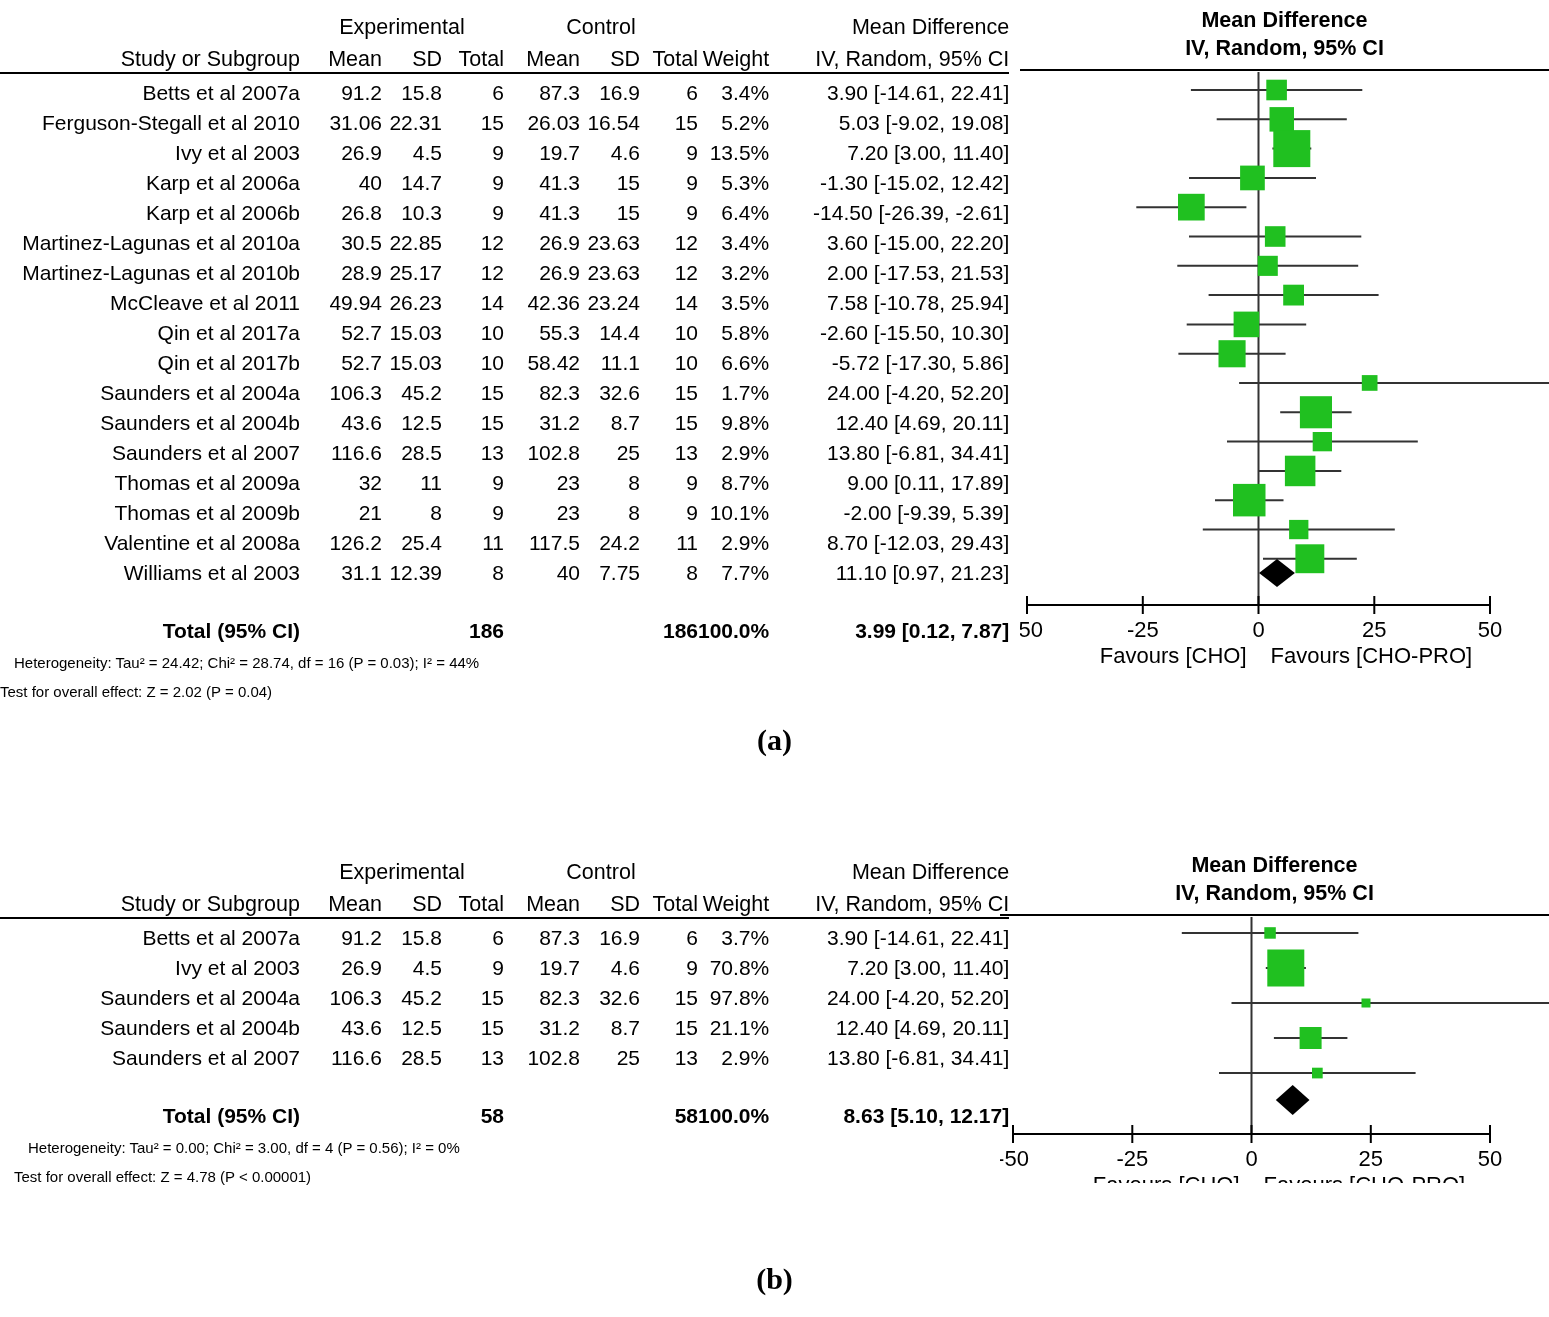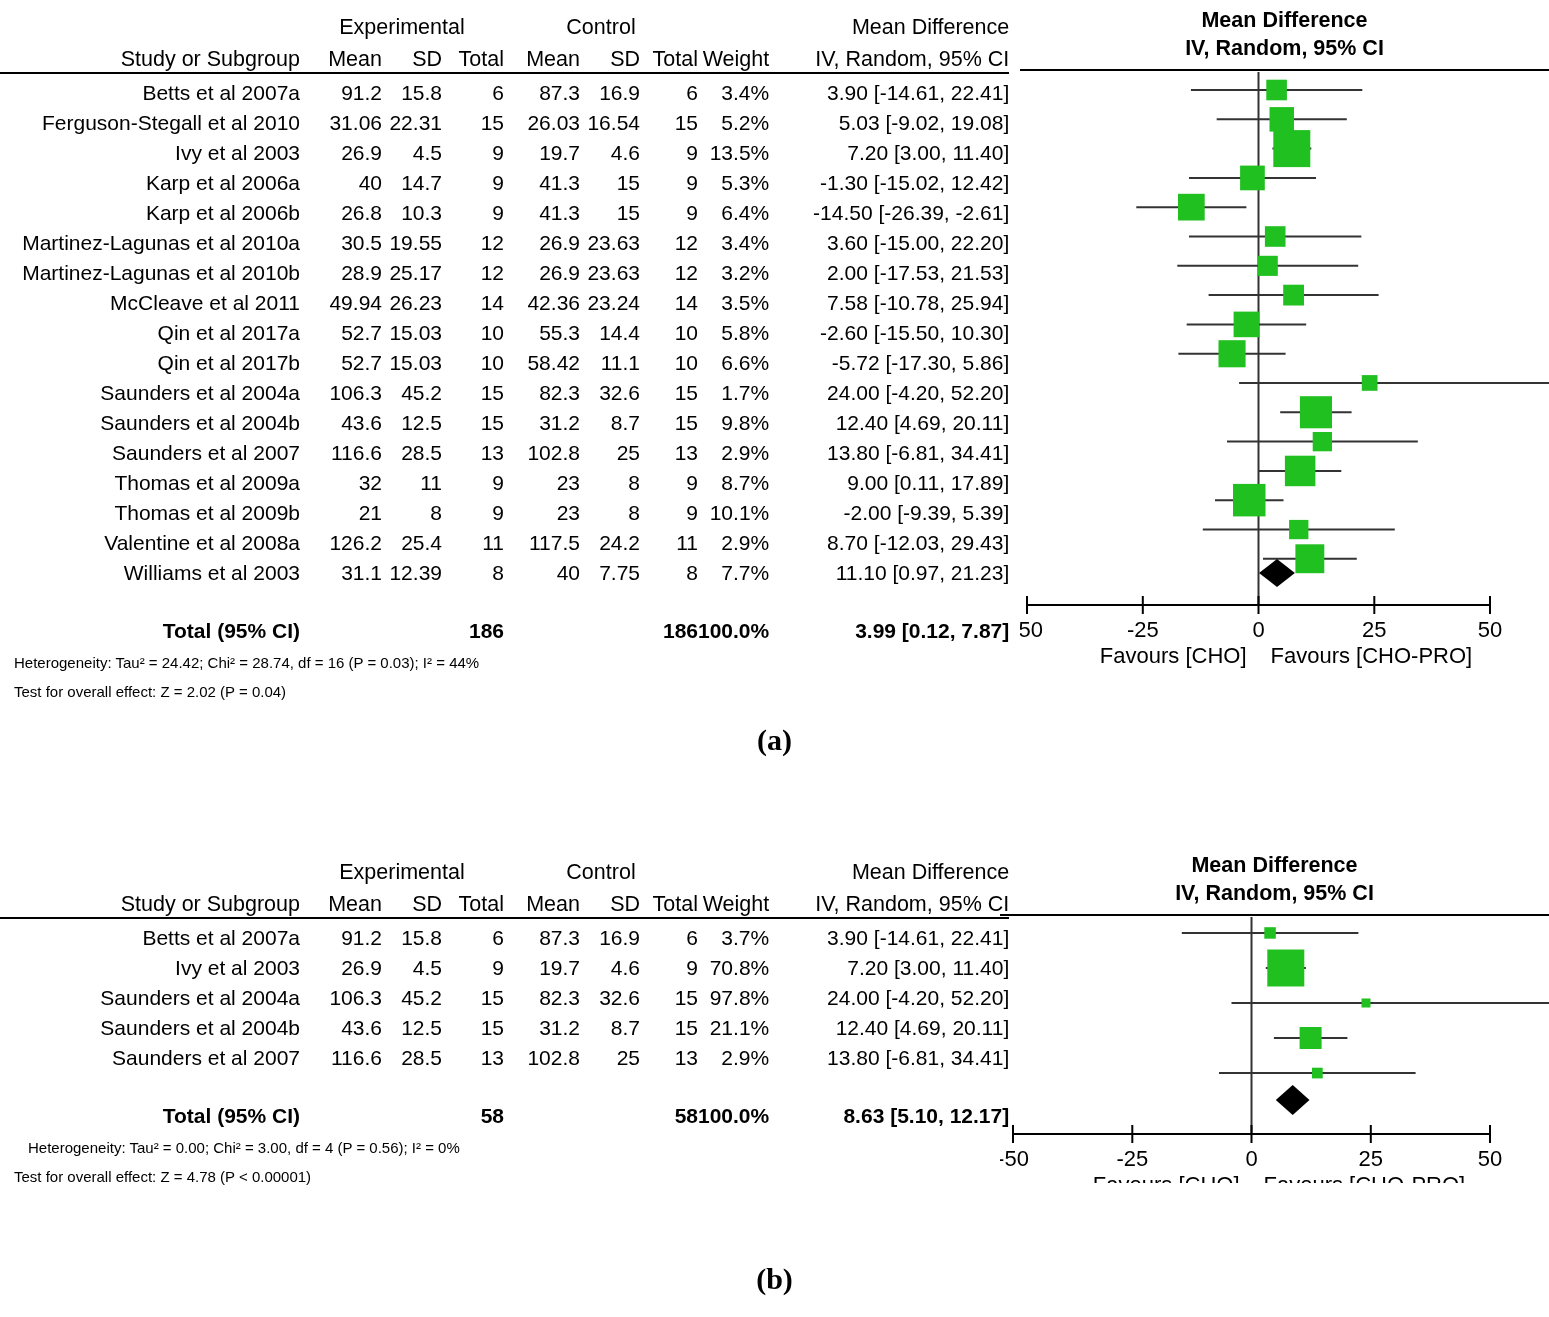--- a/index.html
+++ b/index.html
@@ -166,21 +166,21 @@
           <td class="c-num c-tot1">9</td>
           <td class="c-num c-mean2">41.3</td>
           <td class="c-num c-sd2">15</td>
           <td class="c-num c-tot2">9</td>
           <td class="c-num c-wt">6.4%</td>
           <td class="c-md">-14.50 [-26.39, -2.61]</td>
         </tr>
         <tr class="data-row">
           <td class="c-study">Martinez-Lagunas et al 2010a</td>
           <td class="c-num c-mean1">30.5</td>
-          <td class="c-num c-sd1">19.55</td>
+          <td class="c-num c-sd1">22.85</td>
           <td class="c-num c-tot1">12</td>
           <td class="c-num c-mean2">26.9</td>
           <td class="c-num c-sd2">23.63</td>
           <td class="c-num c-tot2">12</td>
           <td class="c-num c-wt">3.4%</td>
           <td class="c-md">3.60 [-15.00, 22.20]</td>
         </tr>
         <tr class="data-row">
           <td class="c-study">Martinez-Lagunas et al 2010b</td>
           <td class="c-num c-mean1">28.9</td>
@@ -313,21 +313,21 @@
           <td class="c-num c-mean2"></td>
           <td class="c-num c-sd2"></td>
           <td class="c-num c-tot2">186</td>
           <td class="c-num c-wt">100.0%</td>
           <td class="c-md">3.99 [0.12, 7.87]</td>
         </tr>
         <tr class="note-row">
           <td colspan="9" style="padding-left:14px">Heterogeneity: Tau² = 24.42; Chi² = 28.74, df = 16 (P = 0.03); I² = 44%</td>
         </tr>
         <tr class="note-row">
-          <td colspan="9" style="padding-left:14px">Test for overall effect: Z = 2.02 (P = 0.04)</td>
+          <td colspan="9" style="padding-left:0">Test for overall effect: Z = 2.02 (P = 0.04)</td>
         </tr>
       </tbody>
     </table>
     <div class="plot" style="left:1020px;top:8px;width:529px">
       <div class="plot-title" style="top:-2px;">
         <div>Mean Difference</div>
         <div>IV, Random, 95% CI</div>
       </div>
       <svg width="529" height="660" viewBox="0 0 529 660">
         <line x1="0" y1="62" x2="529" y2="62" stroke="#000000" stroke-width="2"></line>

